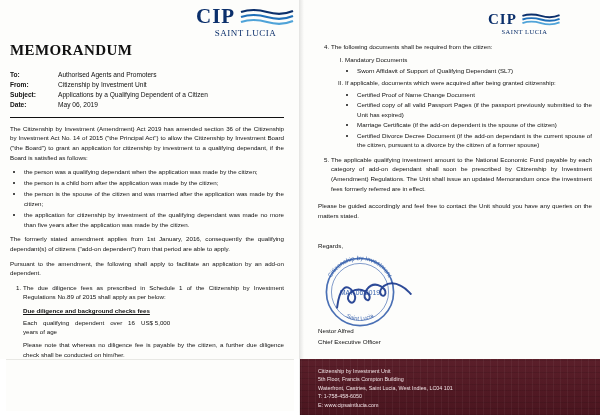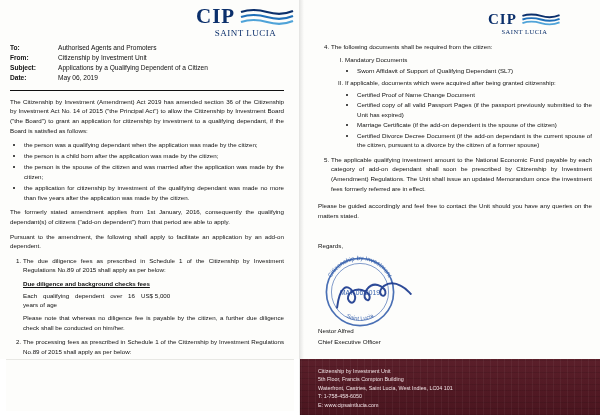--- a/index.html
+++ b/index.html
@@ -262,20 +262,21 @@
       <svg class="logo-wave" width="40" height="13" viewBox="0 0 56 18">
         <path d="M2 4 Q14 0 28 4 T54 3" stroke="#0b2f6b" stroke-width="2.6" fill="none"></path>
         <path d="M2 9 Q14 5 28 9 T54 8" stroke="#1f6fb8" stroke-width="2.6" fill="none"></path>
         <path d="M2 14 Q14 10 28 14 T54 13" stroke="#4fa3d8" stroke-width="2.6" fill="none"></path>
       </svg>
     </div>
     <div class="logo-sub">SAINT LUCIA</div>
   </div>
 
   <div class="col col-left">
+    <div class="memo-title">MEMORANDUM</div>
 
     <table class="fields">
       <tbody>
           <tr>
         <td class="flabel">To:</td>
         <td>Authorised Agents and Promoters</td>
       </tr>
       <tr>
         <td class="flabel">From:</td>
         <td>Citizenship by Investment Unit</td>

